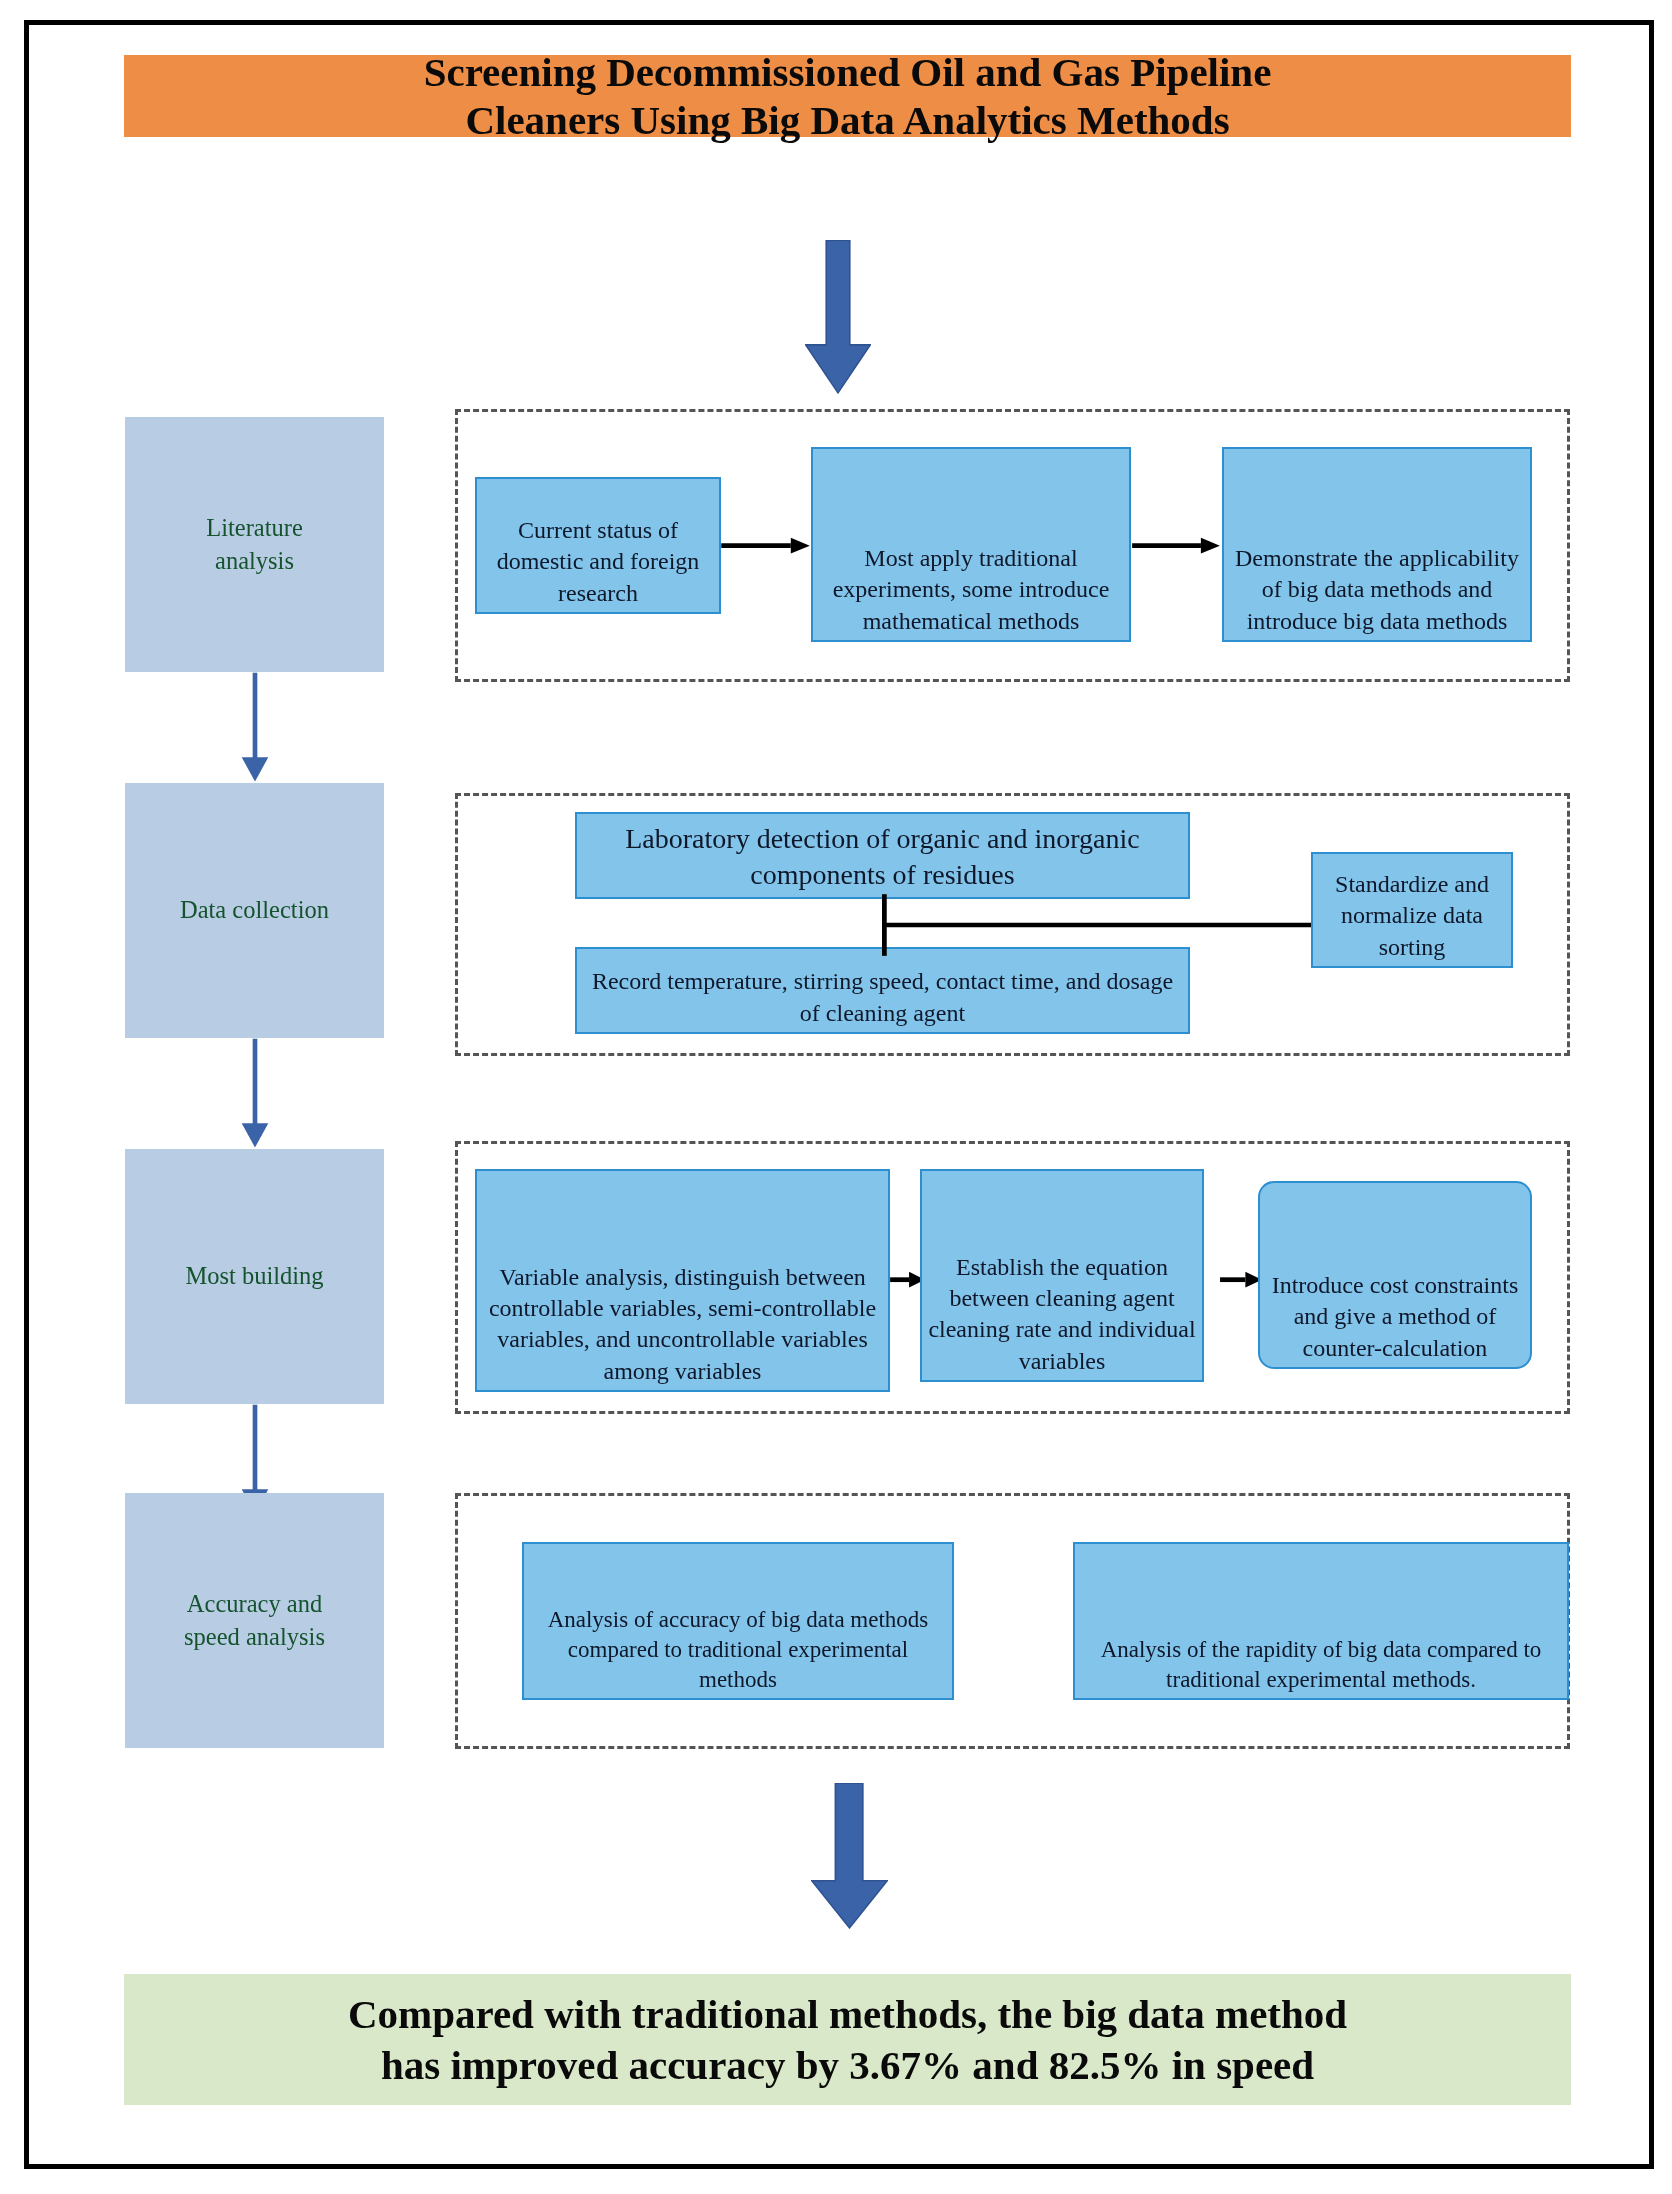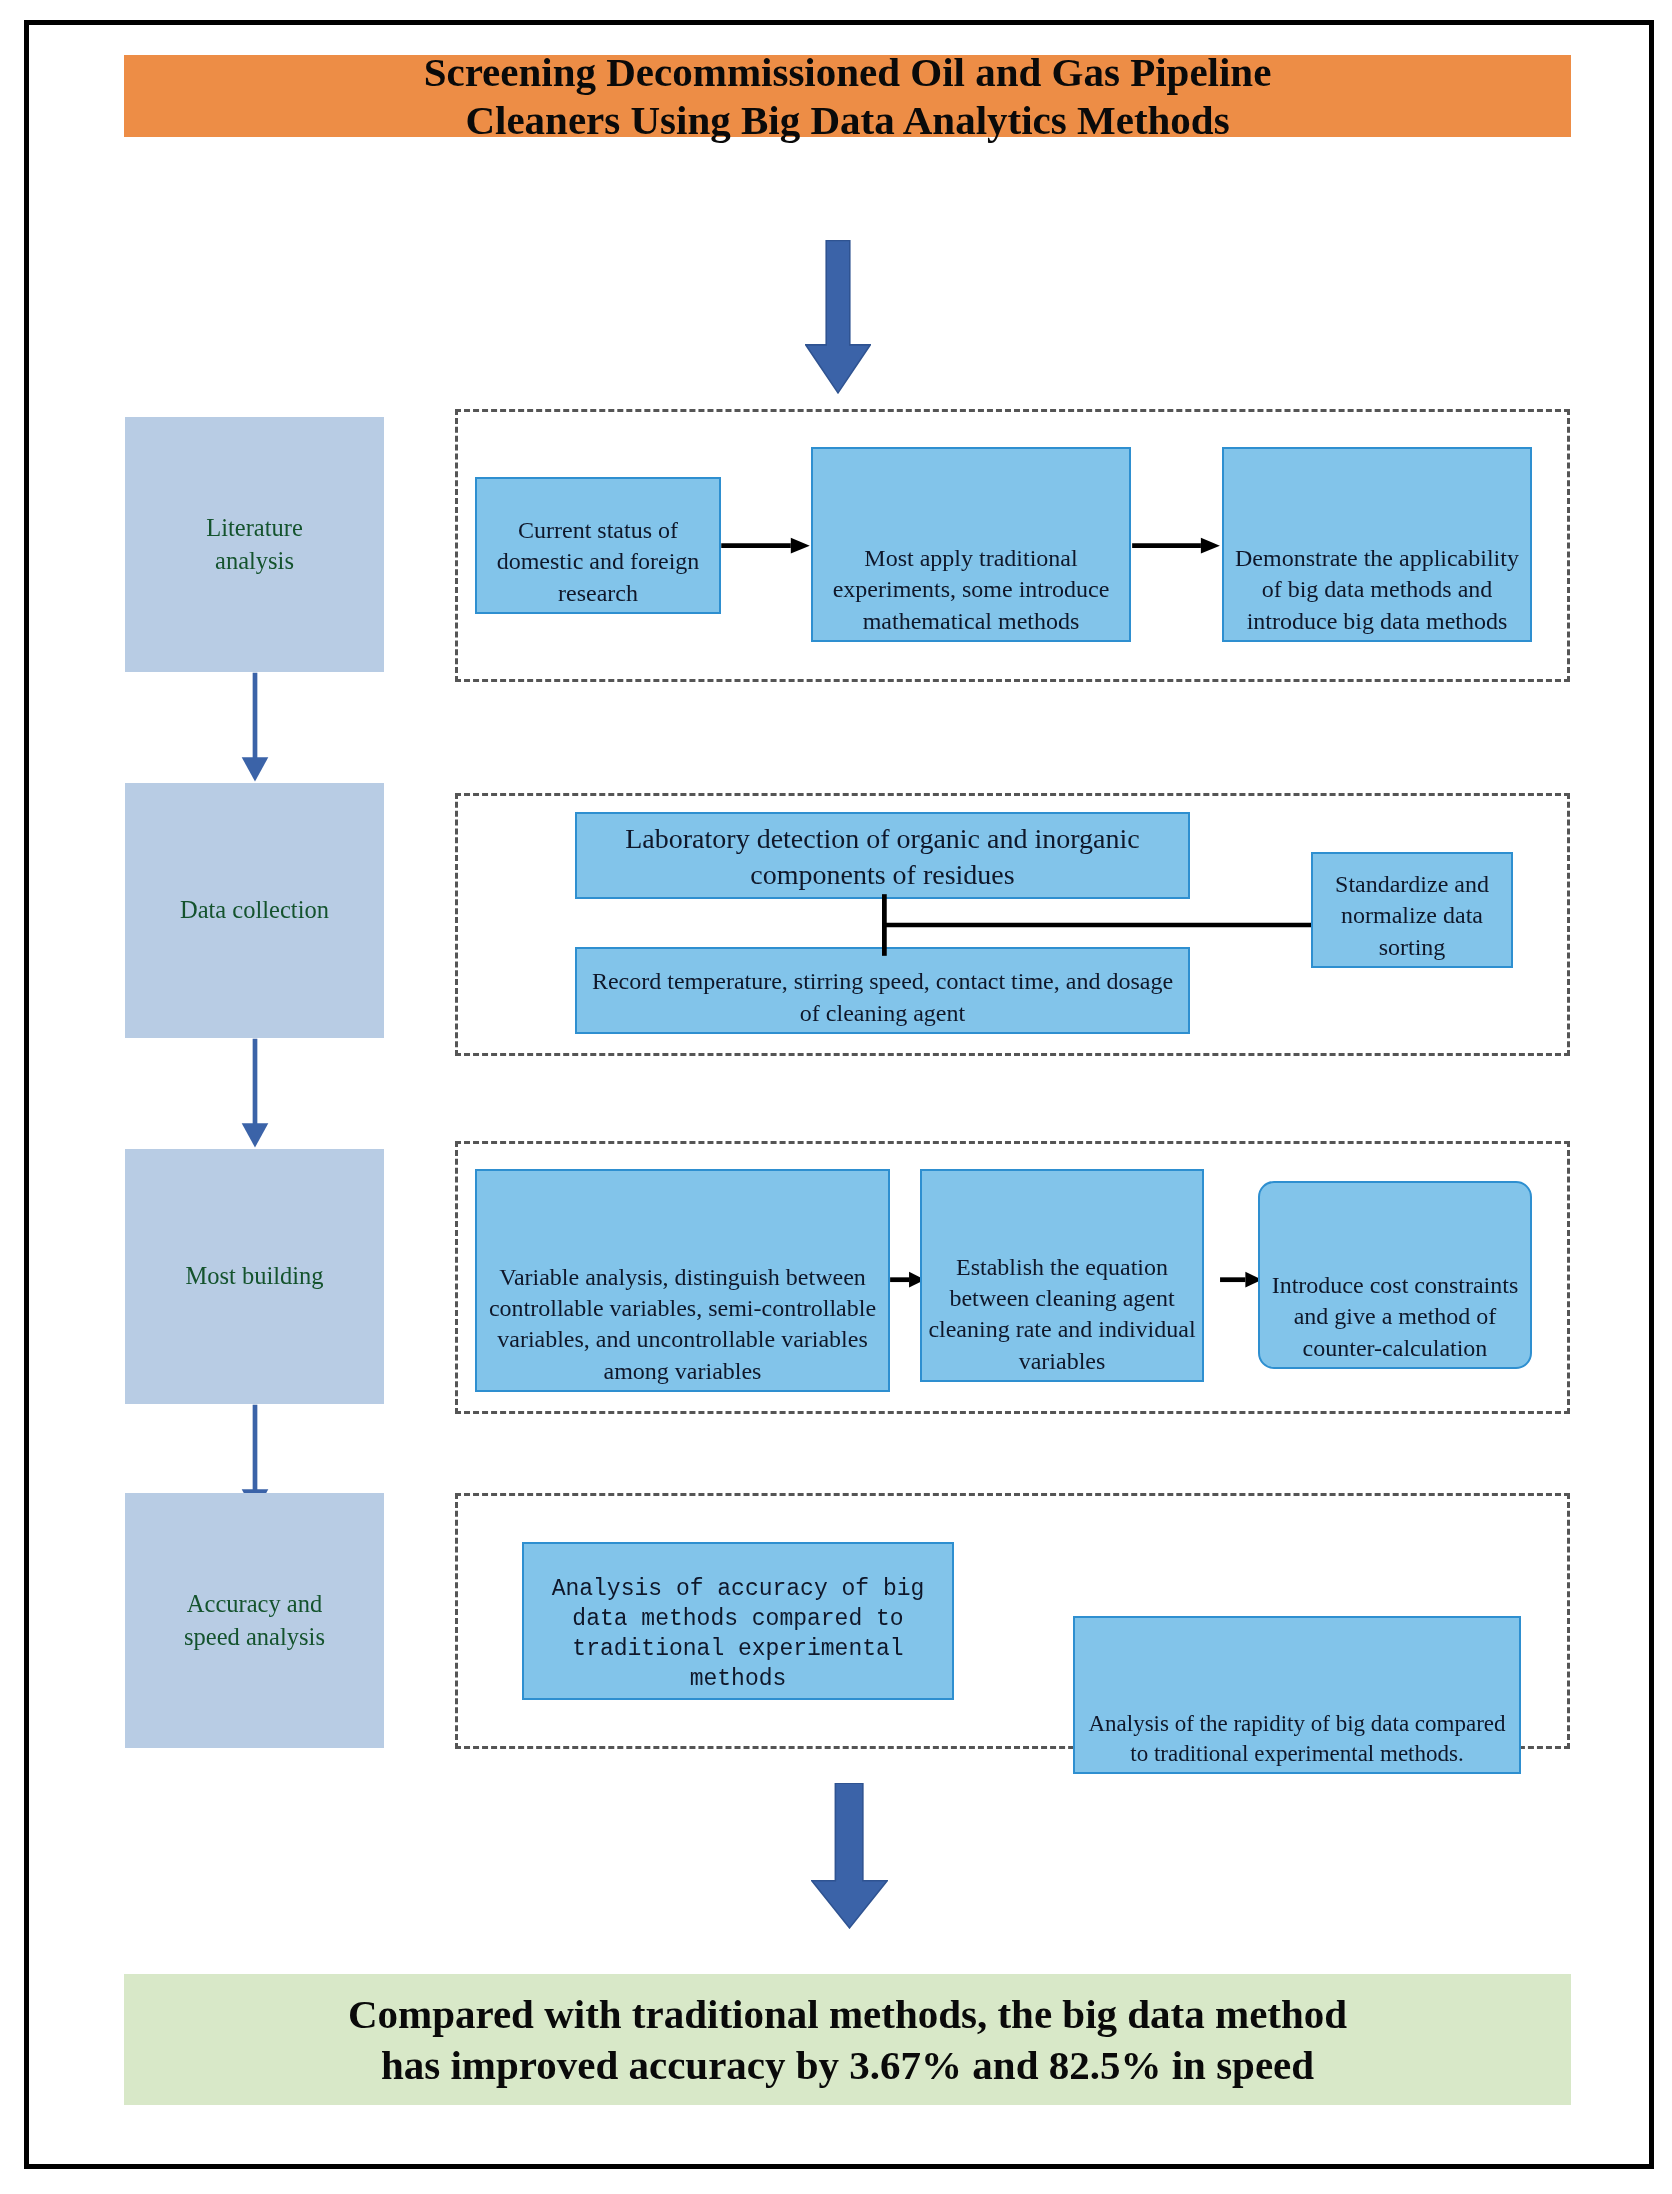--- a/index.html
+++ b/index.html
@@ -240,25 +240,25 @@
 
   <div class="stage-box" style="left:125px; top:1493px; width:259px; height:255px;">
     <span>
       <span>Accuracy and</span><br>
       <span>speed analysis</span>
     </span>
   </div>
 
   <div class="dashed-group" style="left:455px; top:1493px; width:1115px; height:256px;"></div>
 
-  <div class="proc-box" style="left:522px; top:1542px; width:432px; height:158px; font-size:23px;font-family:Liberation Mono, monospace;">
+  <div class="proc-box" style="left:522px; top:1542px; width:432px; height:158px; font-size:23px;">
     <span>Analysis of accuracy of big data methods compared to traditional experimental methods</span>
   </div>
 
-  <div class="proc-box" style="left:1073px; top:1616px; width:448px; height:158px; font-size:23px;">
+  <div class="proc-box" style="left:1073px; top:1542px; width:496px; height:158px; font-size:23px;">
     <span>Analysis of the rapidity of big data compared to traditional experimental methods.</span>
   </div>
 
   <svg class="block-arrow" style="left:811px; top:1783px;" width="77" height="146" viewBox="0 0 98 185">
     <polygon points="31,0 66,0 66,124 97,124 49,184 1,124 31,124" fill="#3B63A8" stroke="#2F5391" stroke-width="2"></polygon>
   </svg>
 
   <div id="conclusion-banner">
     <div class="conclusion-text">
       <span>Compared with traditional methods, the big data method</span><br>

